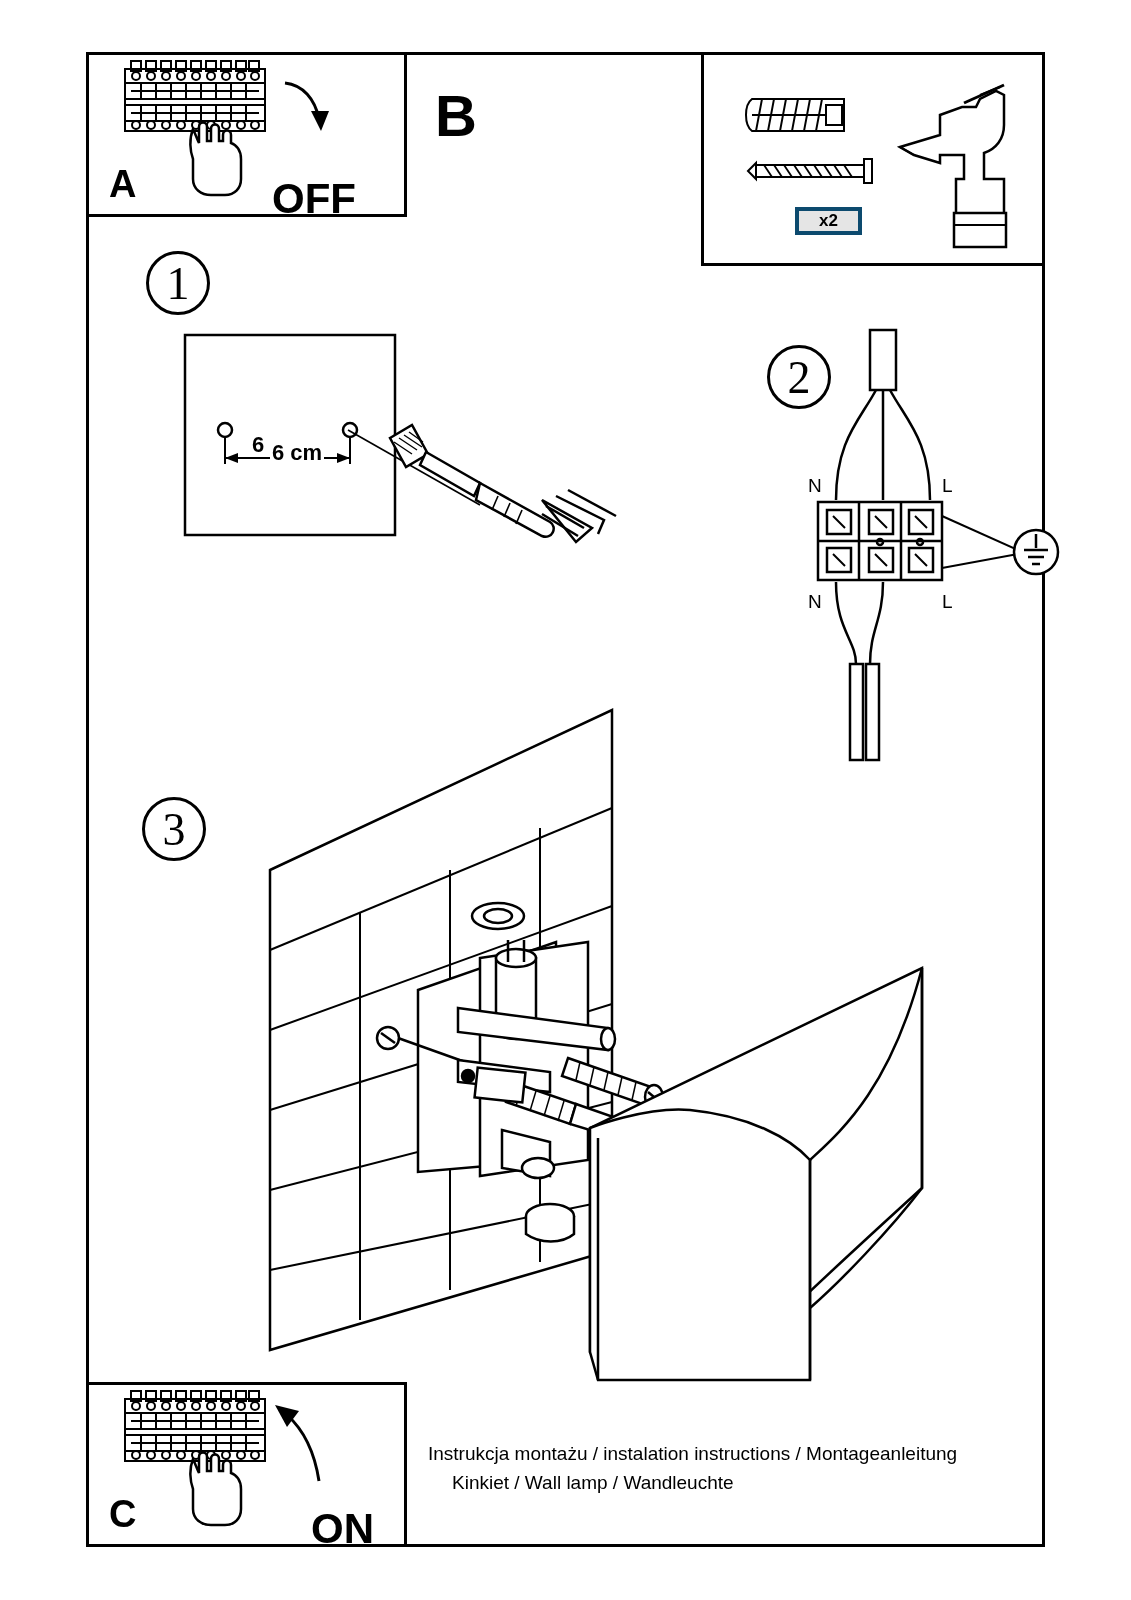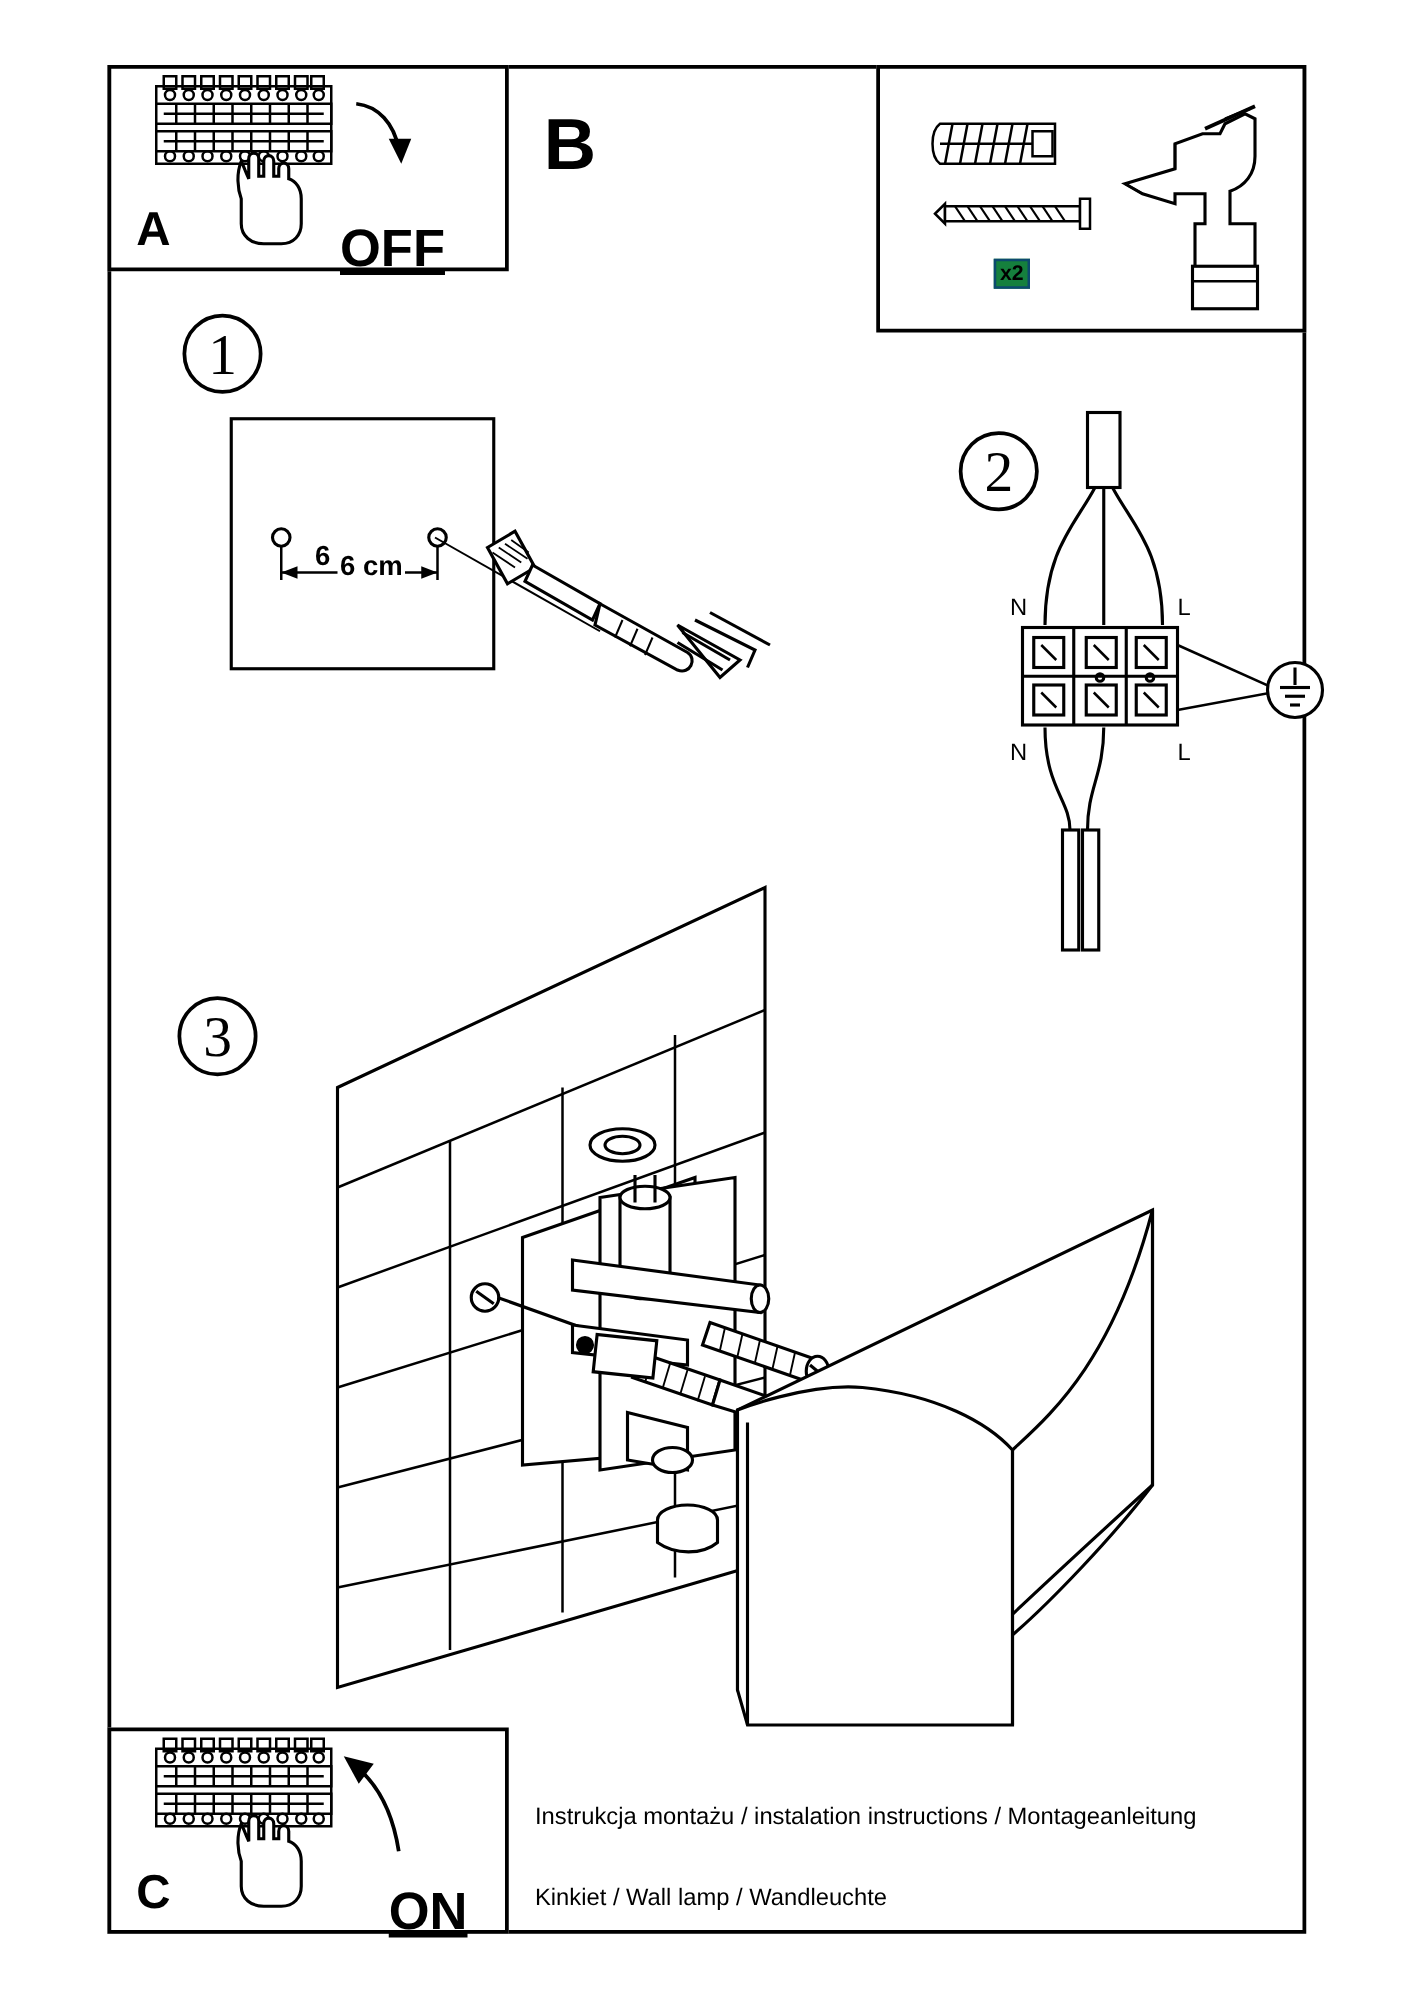--- a/index.html
+++ b/index.html
@@ -42,21 +42,20 @@
     font-size: 58px;
     font-weight: 700;
   }
   .step-letter {
     font-size: 38px;
     font-weight: 700;
   }
   .word {
     font-size: 42px;
     font-weight: 700;
-    text-decoration: underline;
   }
   .circle-num {
     position: absolute;
     border: 3px solid #000;
     border-radius: 50%;
     box-sizing: border-box;
     display: flex;
     align-items: center;
     justify-content: center;
     font-size: 46px;
@@ -73,25 +72,25 @@
   .dim-text {
     font-size: 22px;
     font-weight: 700;
   }
   .term-lbl {
     font-size: 19px;
     font-weight: 400;
   }
   .x2 {
     position: absolute;
-    border: 2px solid #0c4a6e;
+    border: 4px solid #0c4a6e;
     font-size: 17px;
     font-weight: 700;
-    padding: 0 3px;
-    background: #15803d;
+    padding: 0 20px;
+    background: #e5e5e5;
     line-height: 1.15;
   }
   svg { display: block; }
   .ov { position: absolute; left: 0; top: 0; }
 </style>
 </head>
 <body>
 
 <div id="sheet">
 
@@ -441,15 +440,15 @@
 
         <path d="M230 96 C226 70 216 46 198 30" stroke-width="3"></path>
         <path d="M186 20 L210 26 L198 42 Z" fill="#000" stroke="none"></path>
       </g>
     </svg>
     <div class="lbl step-letter" style="left:20px; top:108px;">C</div>
     <div class="lbl word" style="left:196px; top:120px;margin-left:26px;">ON</div>
   </div>
 
   <div class="cap" style="left:428px; top:1443px;">Instrukcja montażu / instalation instructions / Montageanleitung</div>
-  <div class="cap" style="left:428px; top:1472px;margin-top:36px;">Kinkiet / Wall lamp / Wandleuchte</div>
+  <div class="cap" style="left:452px; top:1472px;">Kinkiet / Wall lamp / Wandleuchte</div>
 
 </div>
 
 </body></html>

